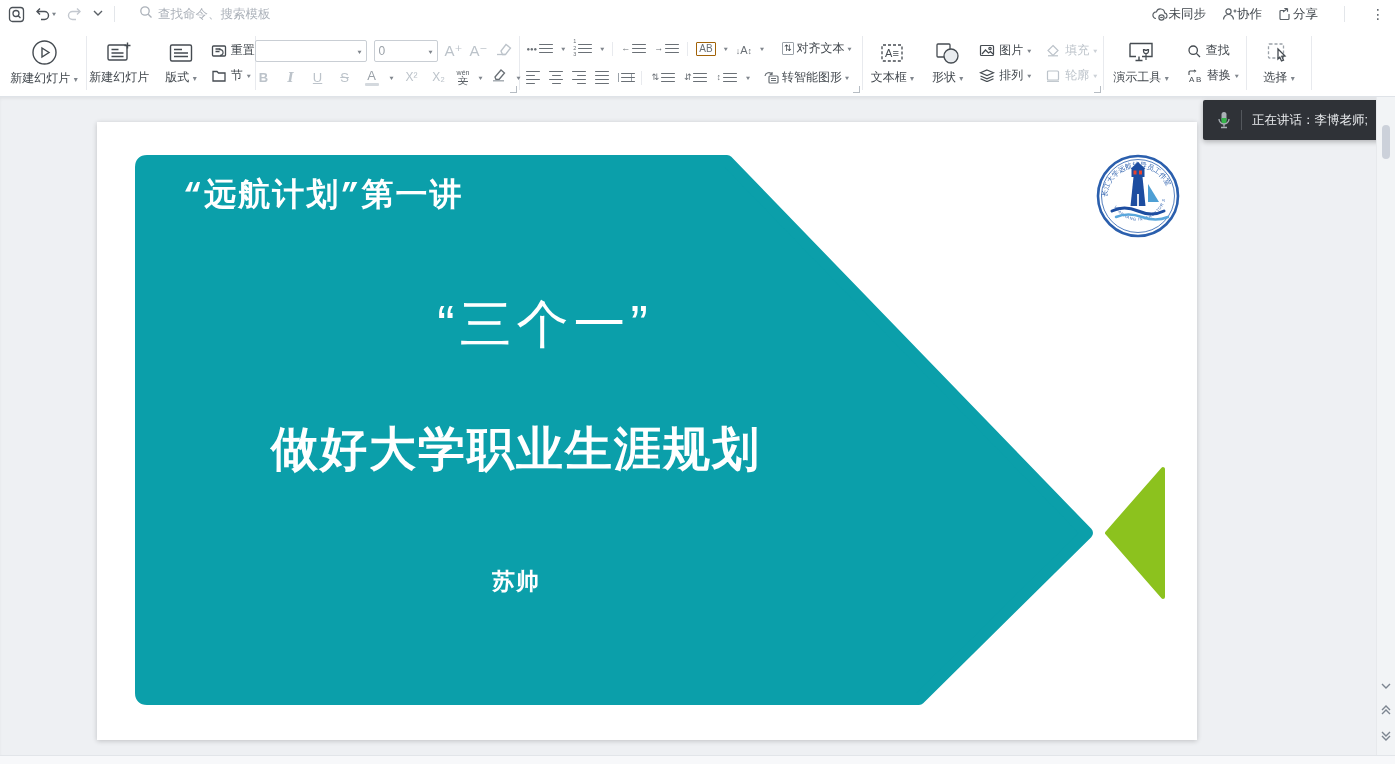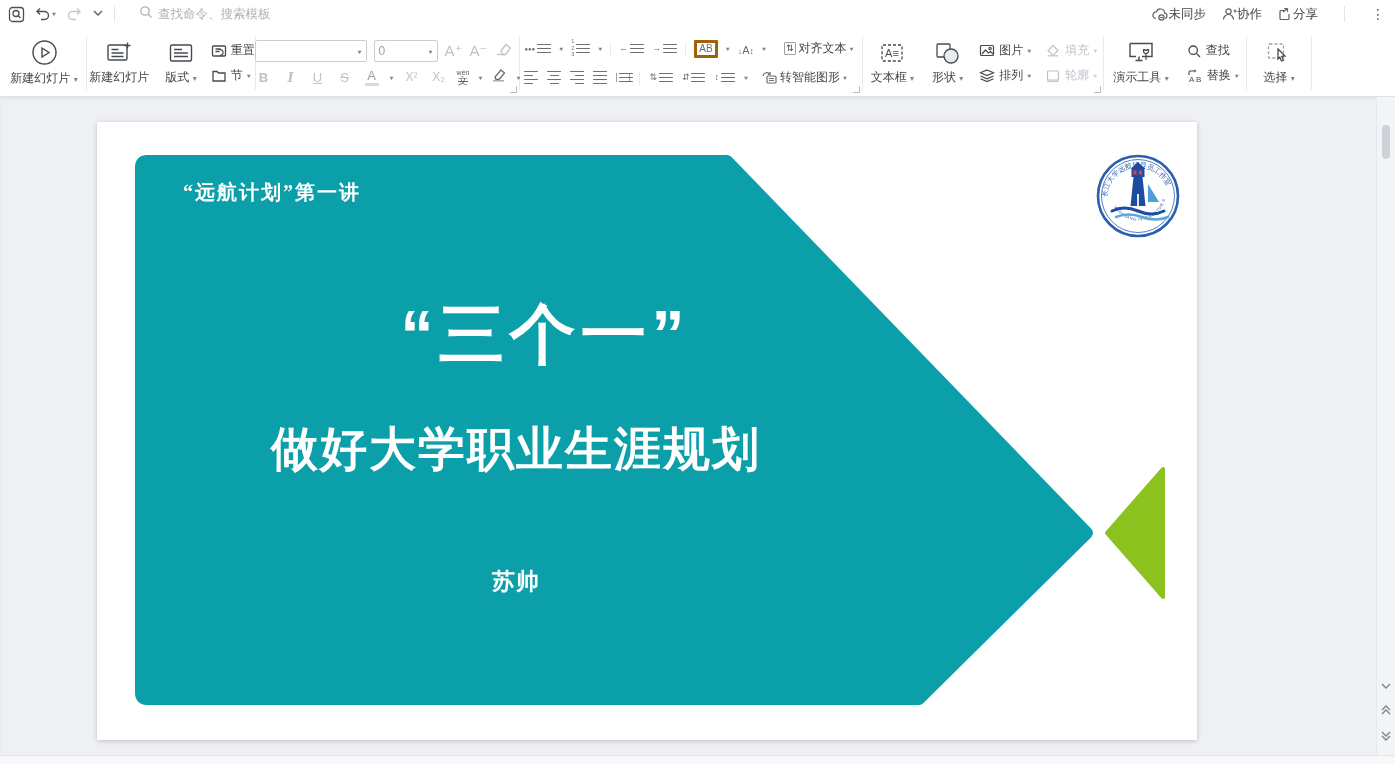--- a/index.html
+++ b/index.html
@@ -54,23 +54,23 @@
   .stack2 { display:flex; flex-direction:column; align-items:center; line-height:1; }
   .pcolor { width:14px; height:3px; border-radius:1px; margin-top:1px; }
 
   
   .workspace { flex:1; background:#eef0f3; position:relative; overflow:hidden;
                box-shadow:inset 0 2px 3px rgba(0,0,0,.05); }
   .slide { position:absolute; left:97px; top:25px; width:1100px; height:618px; background:#fff;
            box-shadow:0 1px 5px rgba(0,0,0,.2); }
   .slide svg.shapes { position:absolute; inset:0; }
   .s-txt { position:absolute; color:#fff; white-space:nowrap; }
-  .s-sub { left:86px; top:57px; font-size:20px; font-weight:bold; letter-spacing:2px;
-           font-family:Liberation Serif, serif; }
-  .s-t1 { left:448px; top:168px; transform:translateX(-50%); font-size:66px; font-weight:700; letter-spacing:5px; }
+  .s-sub { left:86px; top:51px; font-size:32px; font-weight:bold; letter-spacing:2px;
+           font-family:Liberation Mono, monospace; }
+  .s-t1 { left:448px; top:168px; transform:translateX(-50%); font-size:52px; font-weight:400; letter-spacing:5px; }
   .s-t2 { left:419px; top:296px; transform:translateX(-50%); font-size:47px; font-weight:800; letter-spacing:2px; }
   .s-au { left:419px; top:444px; transform:translateX(-50%); font-size:23px; font-weight:bold; letter-spacing:1px; }
   .s-dt { left:420px; top:484px; transform:translateX(-50%); font-size:27px; font-weight:bold; }
   .logo { position:absolute; left:999px; top:32px; width:84px; height:84px; }
 
   
   .toast { position:absolute; right:0; top:3px; width:192px; height:40px; background:rgba(32,36,40,.93);
            display:flex; align-items:center; color:#e9ebed; font-size:12.5px; border-radius:2px 0 0 2px;
            box-shadow:0 2px 5px rgba(0,0,0,.25); }
   .toast .mic { margin:0 10px 0 14px; display:flex; }
@@ -291,21 +291,21 @@
           </span>
           <span style="display:flex;gap:2px;align-items:center">
             <span class="mini">→</span>
               <span class="ico-al">
                 <b></b>
                 <b></b>
                 <b></b>
               </span>
           </span>
           <span class="rdiv" style="height:14px;margin:0"></span>
-          <span style="font-size:10px;border:3px solid #a16207;border-radius:1px;padding:0 2px;line-height:12px">AB</span>
+          <span style="font-size:10px;border:1px solid #a16207;border-radius:1px;padding:0 2px;line-height:12px">AB</span>
             <span class="caret">▾</span>
           <span><span class="mini">↓</span><span style="font-size:11px">A</span><span class="mini">↕</span></span>
             <span class="caret">▾</span>
           <span class="smallbtn" style="margin-left:6px;gap:3px">
             <span class="mini" style="border:1px solid #9aa1a8;border-radius:1px;padding:1px 1px">⇅</span>
             <span>对齐文本</span>
               <span class="caret">▾</span>
           </span>
         </div>
         <div class="iconrow" style="gap:9px;color:#6a7076">
@@ -514,20 +514,32 @@
           <rect x="43" y="16.5" width="3" height="4" fill="#e8432e"></rect>
           <path d="M37.5 23 L46.5 23 L49.5 52 L34.5 52 Z" fill="#1d4da0"></path>
           <path d="M41 40 h2 v12 h-2 Z" fill="#fff" opacity=".85"></path>
           <path d="M52 30 L52 48 L63 48 Z" fill="#4e9fd4"></path>
           <path d="M16 57 Q28 51 42 57 T68 57" fill="none" stroke="#1d4da0" stroke-width="3" stroke-linecap="round"></path>
           <path d="M20 63 Q32 58 46 63 T72 63" fill="none" stroke="#5aa7dc" stroke-width="2.5" stroke-linecap="round"></path>
         </g>
       </svg>
     </div>
 
+    <div class="toast">
+      <span class="mic">
+        <svg width="14" height="18" viewBox="0 0 14 18">
+          <rect x="4.5" y="1" width="5" height="9.5" rx="2.5" fill="#aab0b6"></rect>
+          <path d="M4.5 7 h5 v3.5 a2.5 2.5 0 0 1 -5 0 Z" fill="#35b34a"></path>
+          <path d="M2 8 a5 5 0 0 0 10 0" fill="none" stroke="#aab0b6" stroke-width="1.3"></path>
+          <path d="M7 13 v2.5 M4 16.5 h6" stroke="#aab0b6" stroke-width="1.3"></path>
+        </svg>
+      </span>
+      <span class="div"></span>
+      <span>正在讲话：李博老师;</span>
+    </div>
 
     <div class="vscroll">
       <div class="vthumb"></div>
       <span class="snav" style="bottom:66px">
         <svg width="10" height="6" viewBox="0 0 10 6" fill="none" stroke="currentColor" stroke-width="1.4">
             <path d="M1 1 L5 5 L9 1"></path>
           </svg>
       </span>
       <span class="snav" style="bottom:40px">
         <svg width="10" height="10" viewBox="0 0 10 10" fill="none" stroke="currentColor" stroke-width="1.4">

